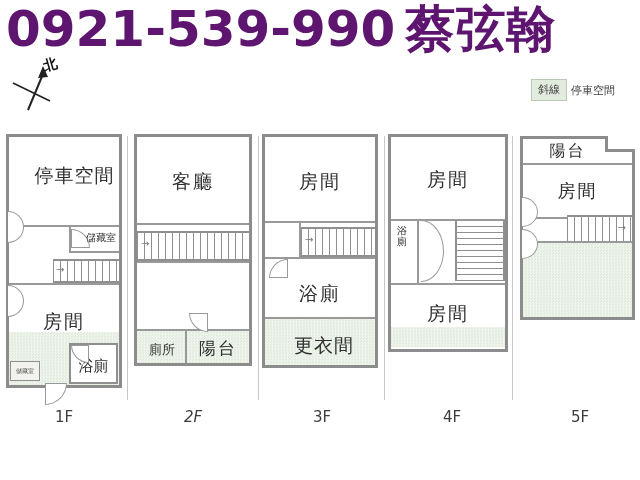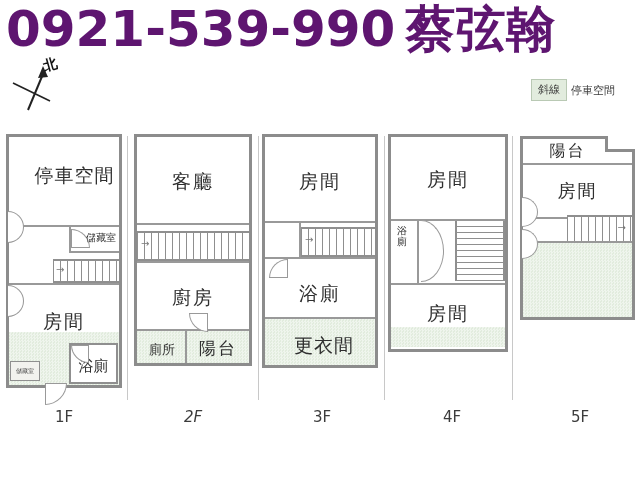--- a/index.html
+++ b/index.html
@@ -96,21 +96,20 @@
     <div class="qbr" style="left:36px;bottom:-20px;width:20px;height:20px;"></div>
   </div>
   <div class="ftag" style="left:34px;">1F</div>
 
   <div class="fl" style="left:134px;top:134px;width:118px;height:232px;">
     <div class="lbl" style="left:0;right:0;top:32px;font-size:19px;letter-spacing:2px;">客廳</div>
     <div class="wh" style="left:0;right:0;top:86px;"></div>
     <div class="st-h" style="left:0;right:0;top:94px;height:26px;"></div>
     <span class="stair-arrow" style="left:4px;top:101px;"></span>
     <div class="wh" style="left:0;right:0;top:124px;"></div>
-    <div class="lbl" style="left:0;right:0;top:148px;font-size:19px;letter-spacing:2px;">廚房</div>
     <div class="green" style="left:0;width:48px;top:192px;bottom:0;border-top:2px solid #999;border-right:2px solid #999;"></div>
     <div class="lbl" style="left:2px;width:46px;top:204px;font-size:13px;">廁所</div>
     <div class="green" style="left:50px;right:0;top:192px;bottom:0;border-top:2px solid #999;"></div>
     <div class="lbl" style="left:50px;right:0;top:200px;font-size:17px;letter-spacing:2px;">陽台</div>
     <div class="qbl" style="left:52px;top:176px;width:17px;height:17px;"></div>
   </div>
   <div class="ftag" style="left:163px;font-style:italic;">2F</div>
 
   <div class="fl" style="left:262px;top:134px;width:116px;height:234px;">
     <div class="lbl" style="left:0;right:0;top:32px;font-size:19px;letter-spacing:2px;">房間</div>

